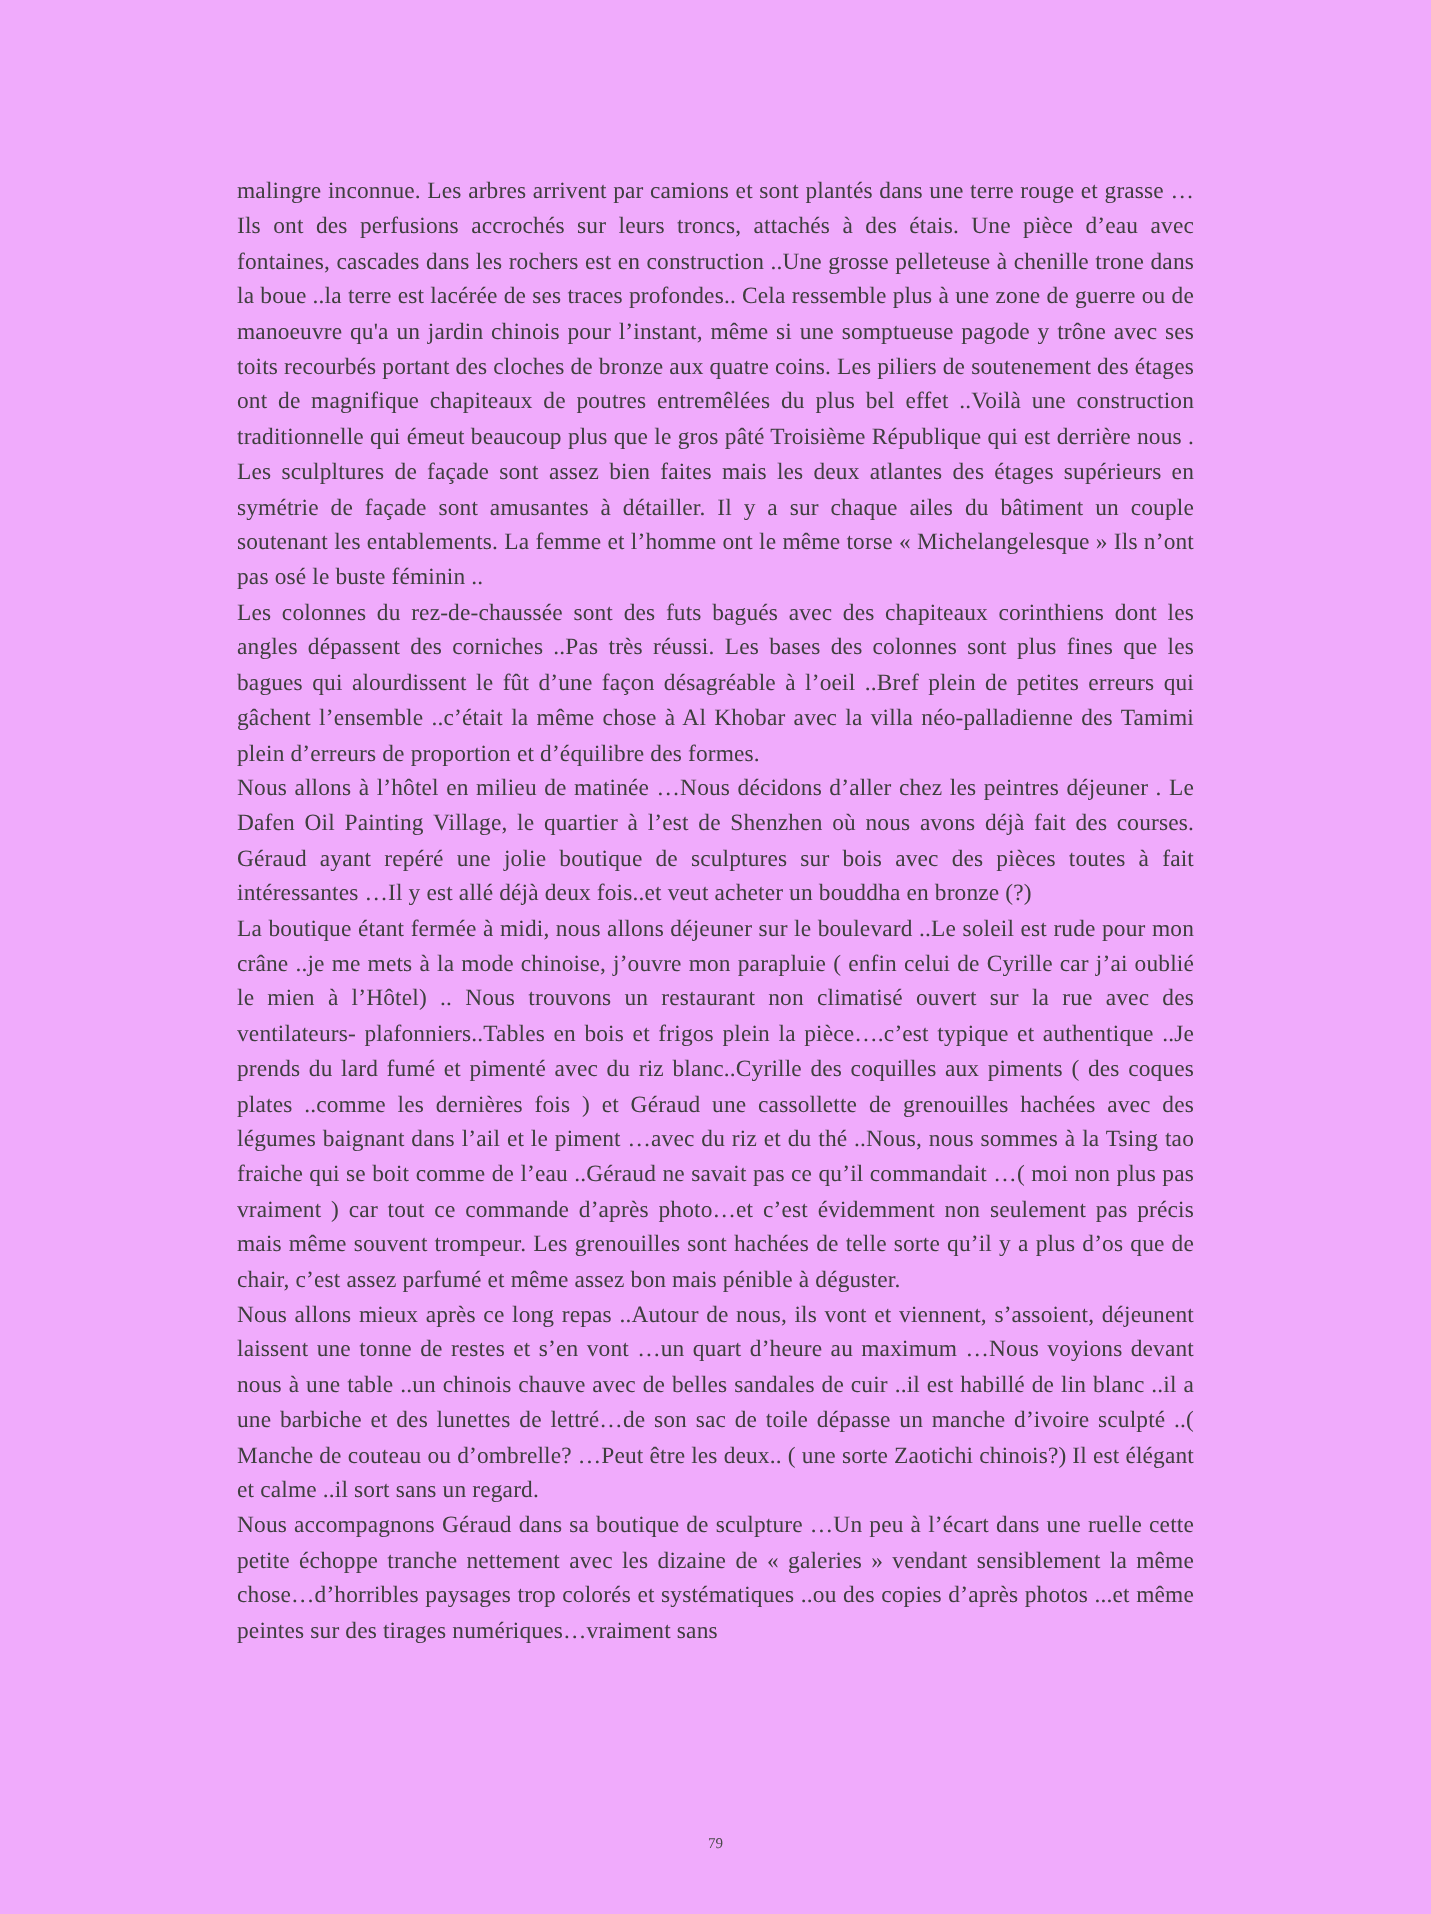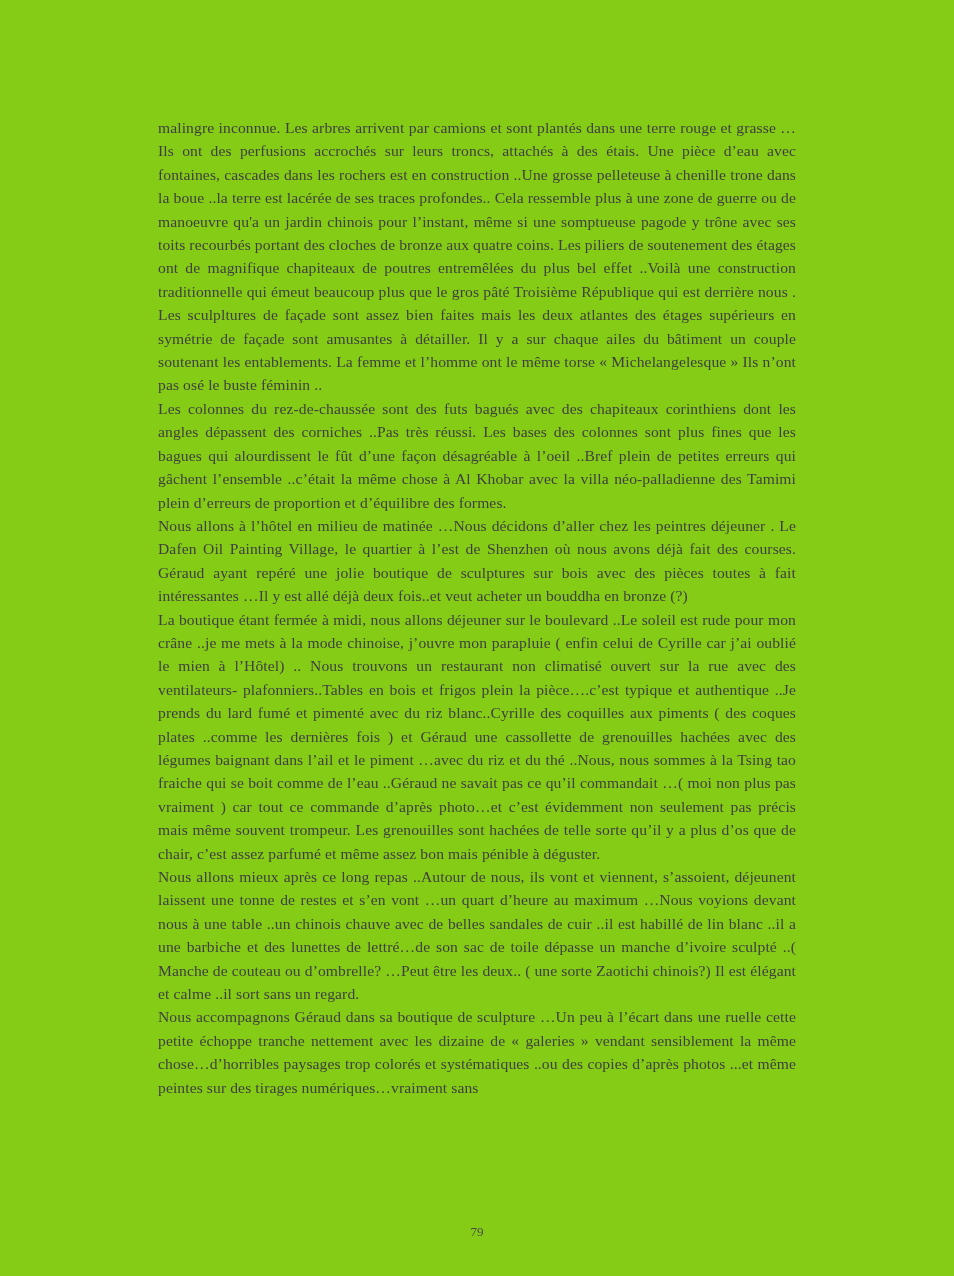--- a/index.html
+++ b/index.html
@@ -4,21 +4,21 @@
 <style>
   html, body {
     margin: 0;
     padding: 0;
     background: #ffffff;
   }
   .page {
     position: relative;
     width: 954px;
     height: 1276px;
-    background: #84cc16;
+    background: #f0abfc;
     overflow: hidden;
     font-family: "Liberation Serif", "DejaVu Serif", serif;
     color: #3f3f3f;
   }
   .text-block {
     position: absolute;
     left: 158px;
     top: 116px;
     width: 638px;
     text-align: justify;
@@ -30,21 +30,21 @@
     margin: 0;
     padding: 0;
     text-align: justify;
   }
   .page-number {
     position: absolute;
     left: 0;
     top: 1224px;
     width: 100%;
     text-align: center;
-    font-size: 13px;
+    font-size: 10px;
     color: #4a4a4a;
   }
 </style>
 </head>
 <body>
 
 <div class="page">
   <div class="text-block">
     <p>malingre inconnue. Les arbres arrivent par camions et sont plantés dans une terre rouge et grasse …Ils ont des perfusions accrochés sur leurs troncs, attachés à des étais. Une pièce d’eau avec fontaines, cascades dans les rochers est en construction ..Une grosse pelleteuse à chenille trone dans la boue ..la terre est lacérée de ses traces profondes.. Cela ressemble plus à une zone de guerre ou de manoeuvre qu'a un jardin chinois pour l’instant, même si une somptueuse pagode y trône avec ses toits recourbés portant des cloches de bronze aux quatre coins. Les piliers de soutenement des étages ont de magnifique chapiteaux de poutres entremêlées du plus bel effet ..Voilà une construction traditionnelle qui émeut beaucoup plus que le gros pâté Troisième République qui est derrière nous . Les sculpltures de façade sont assez bien faites mais les deux atlantes des étages supérieurs en symétrie de façade sont amusantes à détailler. Il y a sur chaque ailes du bâtiment un couple soutenant les entablements. La femme et l’homme ont le même torse « Michelangelesque »  Ils n’ont pas osé le buste féminin ..</p>
     <p>Les colonnes du rez-de-chaussée sont des futs bagués avec des chapiteaux corinthiens dont les angles dépassent des corniches ..Pas très réussi. Les bases des colonnes sont plus fines que les bagues qui alourdissent le fût d’une façon désagréable à l’oeil ..Bref plein de petites erreurs qui gâchent l’ensemble ..c’était la même chose à Al Khobar avec la villa néo-palladienne des Tamimi plein d’erreurs de proportion et d’équilibre des formes.</p>

